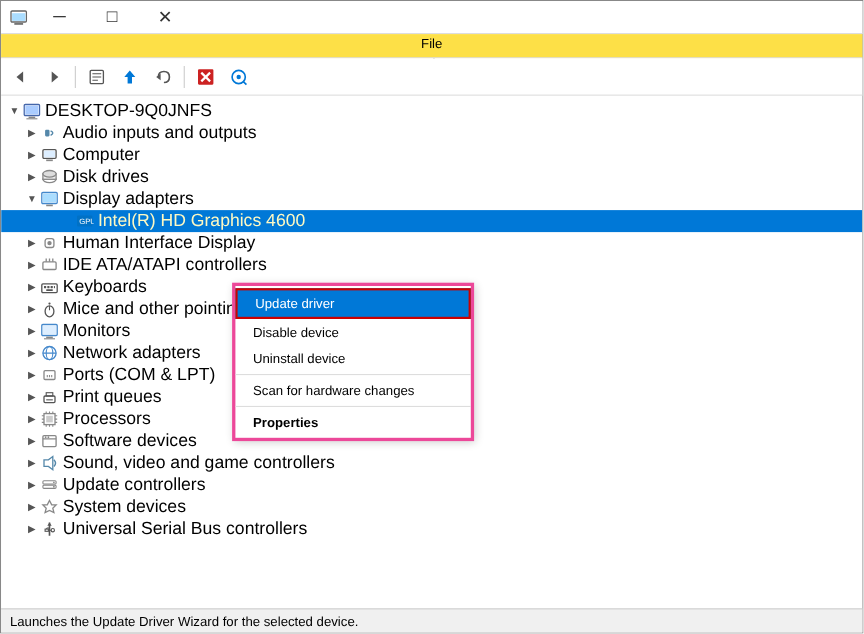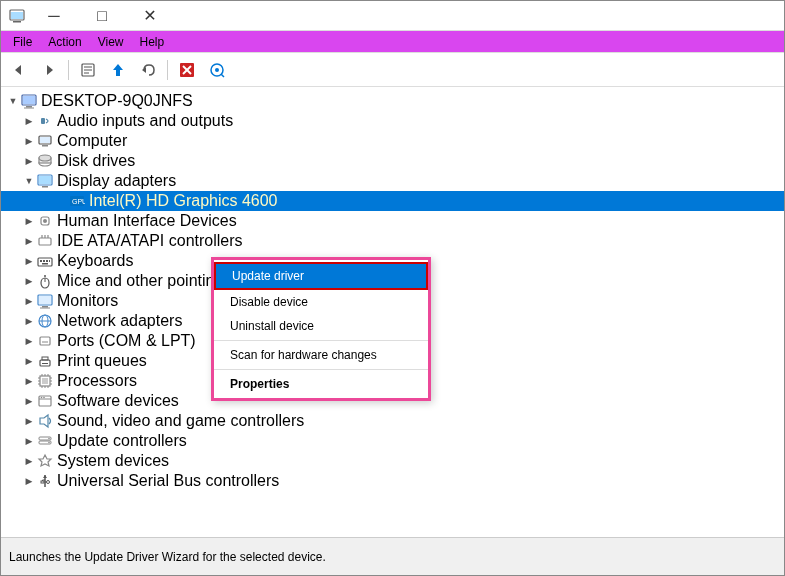--- a/index.html
+++ b/index.html
@@ -56,21 +56,22 @@
       align-items: center;
       justify-content: center;
       color: #333;
     }
     .menu-bar {
       height: 22px;
       display: flex;
       align-items: center;
       padding: 0 4px;
       border-bottom: 1px solid #ddd;
-      background: #d946ef;
+      background: #fde047;
+      flex-direction: column;
     }
     .menu-item {
       padding: 2px 8px;
       font-size: 12px;
       cursor: pointer;
       border-radius: 2px;
     }
     .toolbar {
       height: 34px;
       display: flex;
@@ -138,21 +139,21 @@
       margin-right: 4px;
       display: inline-flex;
       align-items: center;
       justify-content: center;
       flex-shrink: 0;
     }
     .item-label {
       font-size: 16px;
     }
     .status-bar {
-      height: 38px;
+      height: 22px;
       border-top: 1px solid #ccc;
       display: flex;
       align-items: center;
       padding: 0 8px;
       background: #f0f0f0;
       font-size: 12px;
       color: #000;
     }
     
     .context-menu {
@@ -334,21 +335,21 @@
       </div>
 
       <div class="tree-item" style="padding-left:20px;">
         <span class="chevron">▶</span>
         <span class="item-icon">
           <svg width="16" height="16" viewBox="0 0 16 16">
             <rect x="4" y="4" width="8" height="8" rx="2" fill="none" stroke="#888" stroke-width="1.2"></rect>
             <circle cx="8" cy="8" r="2" fill="#888"></circle>
           </svg>
         </span>
-        <span class="item-label">Human Interface Devices</span>
+        <span class="item-label">Human Interface Display</span>
       </div>
 
       <div class="tree-item" style="padding-left:20px;">
         <span class="chevron">▶</span>
         <span class="item-icon">
           <svg width="16" height="16" viewBox="0 0 16 16">
             <rect x="2" y="5" width="12" height="7" rx="1" fill="none" stroke="#888" stroke-width="1.2"></rect>
             <line x1="5" y1="5" x2="5" y2="2" stroke="#888" stroke-width="1.2"></line>
             <line x1="8" y1="5" x2="8" y2="2" stroke="#888" stroke-width="1.2"></line>
             <line x1="11" y1="5" x2="11" y2="2" stroke="#888" stroke-width="1.2"></line>

